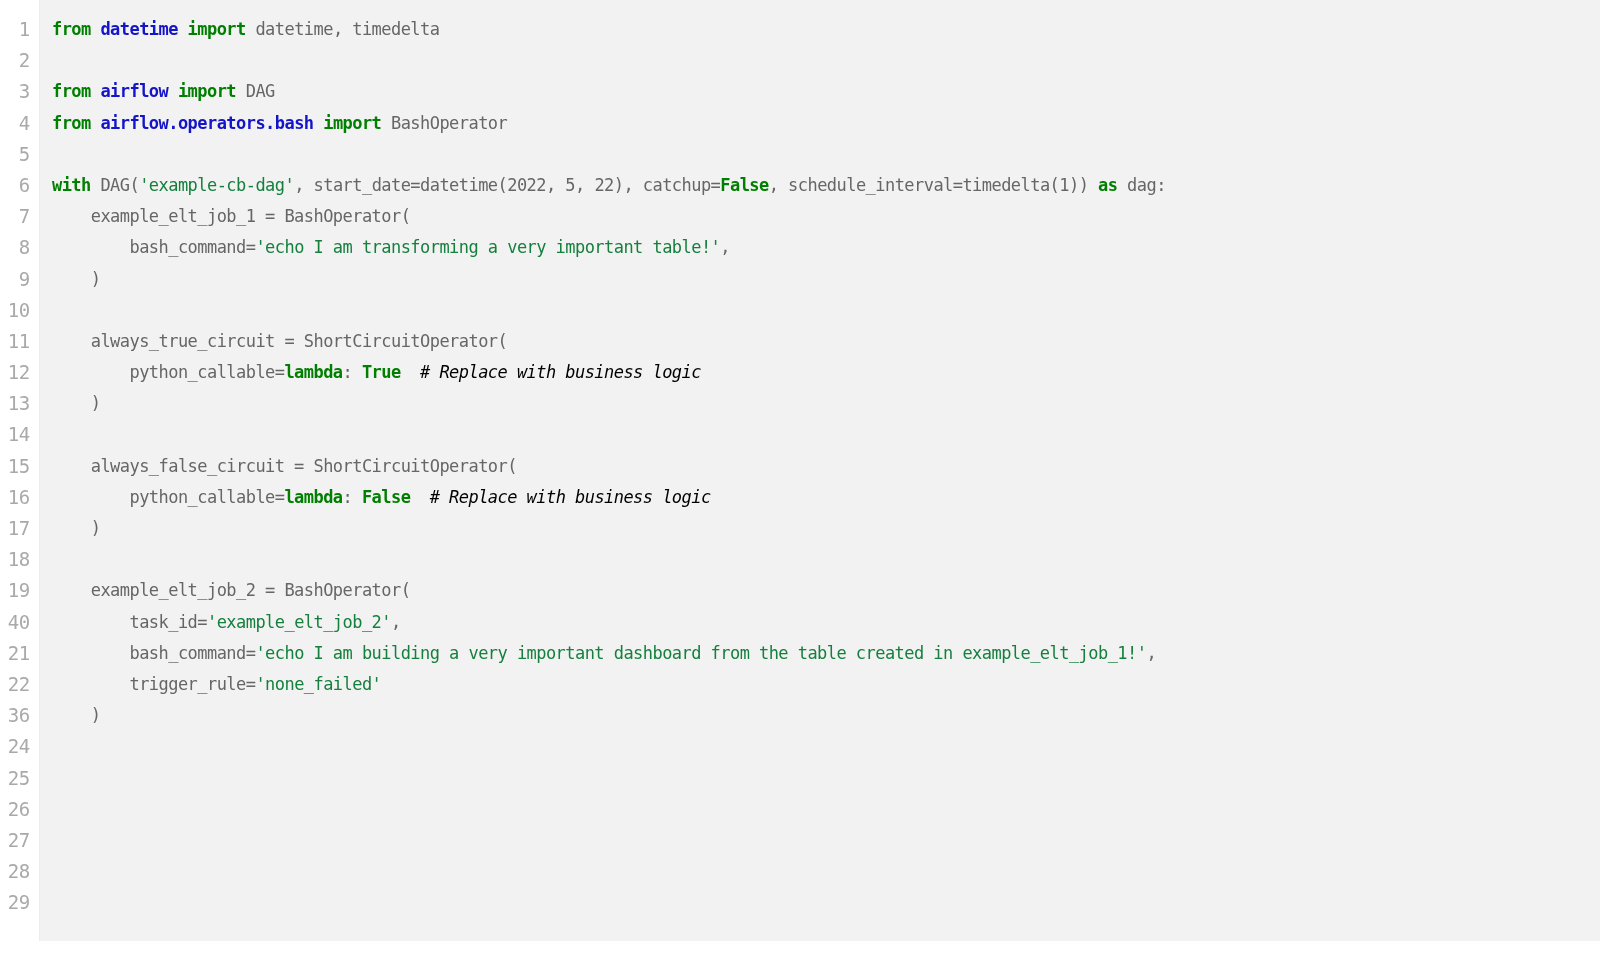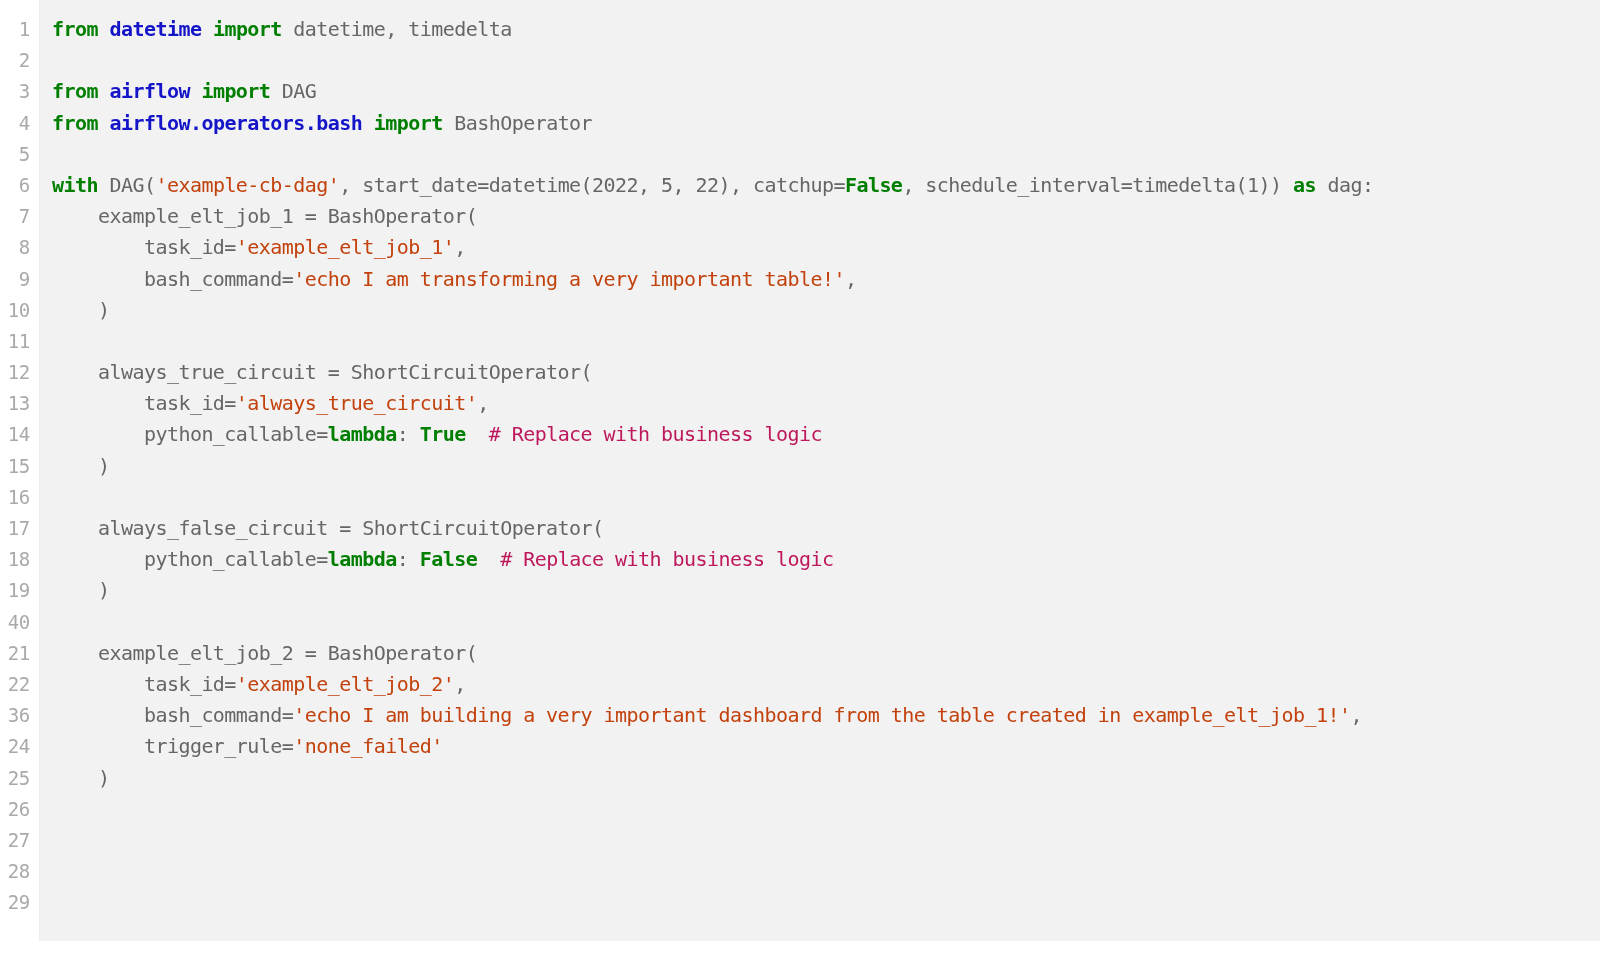--- a/index.html
+++ b/index.html
@@ -52,31 +52,31 @@
     font-size: 19px;
     color: #a9a9a9;
     font-family: "DejaVu Sans Mono", "Liberation Mono", monospace;
     white-space: nowrap;
     letter-spacing: -0.3px;
   }
 
   .cl {
     height: 31.2px;
     line-height: 31.2px;
-    font-size: 20px;
+    font-size: 17px;
     color: #666666;
     white-space: pre;
     font-family: "DejaVu Sans Mono", "Liberation Mono", monospace;
     letter-spacing: -0.55px;
   }
 
   .k  { color: #007f00; font-weight: bold; }   
   .nn { color: #1414c8; font-weight: bold; }   
-  .s  { color: #c2410c; }                      
-  .c  { color: #be185d; }  
+  .s  { color: #15803d; }                      
+  .c  { color: #000000; font-style: italic; }  
   .n  { color: #666666; }                      
 </style>
 </head>
 <body>
 
 <div id="code-block">
   <div id="gutter">
       <div class="ln">1</div>
       <div class="ln">2</div>
       <div class="ln">3</div>
@@ -108,26 +108,24 @@
       <div class="ln">29</div>
     </div>
   <div id="code-area">
       <div class="cl"><span class="k">from </span><span class="nn">datetime</span><span class="k"> import</span><span class="n"> datetime, timedelta</span></div>
       <div class="cl">&nbsp;</div>
       <div class="cl"><span class="k">from </span><span class="nn">airflow</span><span class="k"> import</span><span class="n"> DAG</span></div>
       <div class="cl"><span class="k">from </span><span class="nn">airflow.operators.bash</span><span class="k"> import</span><span class="n"> BashOperator</span></div>
       <div class="cl">&nbsp;</div>
       <div class="cl"><span class="k">with</span><span class="n"> DAG(</span><span class="s">'example-cb-dag'</span><span class="n">, start_date=datetime(2022, 5, 22), catchup=</span><span class="k">False</span><span class="n">, schedule_interval=timedelta(1)) </span><span class="k">as</span><span class="n"> dag:</span></div>
       <div class="cl"><span class="n">    example_elt_job_1 = BashOperator(</span></div>
-      <div class="cl"><span class="n">        task_id=</span><span class="s">'example_elt_job_1'</span><span class="n">,</span></div>
       <div class="cl"><span class="n">        bash_command=</span><span class="s">'echo I am transforming a very important table!'</span><span class="n">,</span></div>
       <div class="cl"><span class="n">    )</span></div>
       <div class="cl">&nbsp;</div>
       <div class="cl"><span class="n">    always_true_circuit = ShortCircuitOperator(</span></div>
-      <div class="cl"><span class="n">        task_id=</span><span class="s">'always_true_circuit'</span><span class="n">,</span></div>
       <div class="cl"><span class="n">        python_callable=</span><span class="k">lambda</span><span class="n">: </span><span class="k">True</span><span class="n">  </span><span class="c"># Replace with business logic</span></div>
       <div class="cl"><span class="n">    )</span></div>
       <div class="cl">&nbsp;</div>
       <div class="cl"><span class="n">    always_false_circuit = ShortCircuitOperator(</span></div>
       <div class="cl"><span class="n">        python_callable=</span><span class="k">lambda</span><span class="n">: </span><span class="k">False</span><span class="n">  </span><span class="c"># Replace with business logic</span></div>
       <div class="cl"><span class="n">    )</span></div>
       <div class="cl">&nbsp;</div>
       <div class="cl"><span class="n">    example_elt_job_2 = BashOperator(</span></div>
       <div class="cl"><span class="n">        task_id=</span><span class="s">'example_elt_job_2'</span><span class="n">,</span></div>
       <div class="cl"><span class="n">        bash_command=</span><span class="s">'echo I am building a very important dashboard from the table created in example_elt_job_1!'</span><span class="n">,</span></div>

